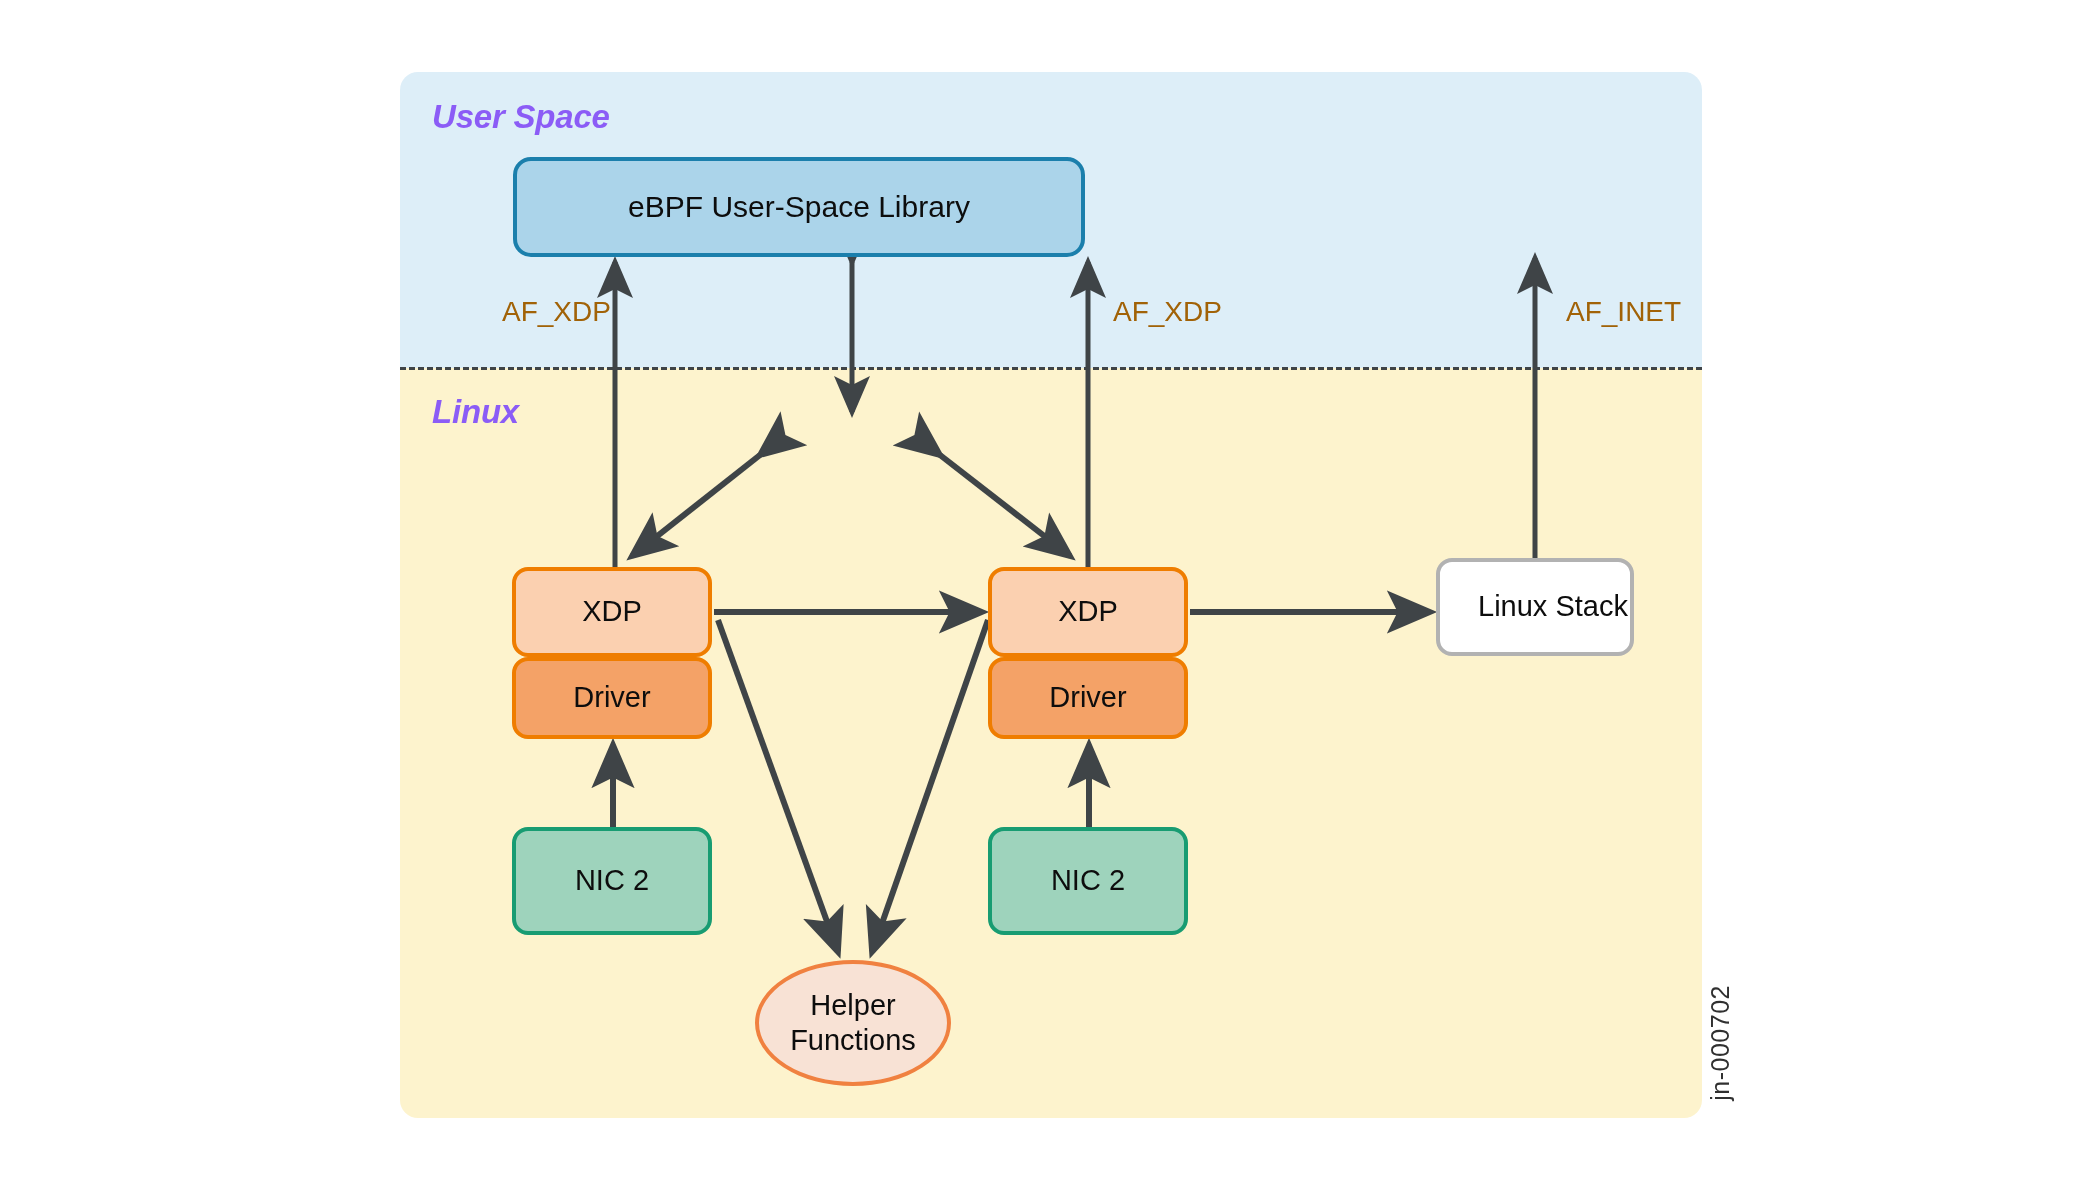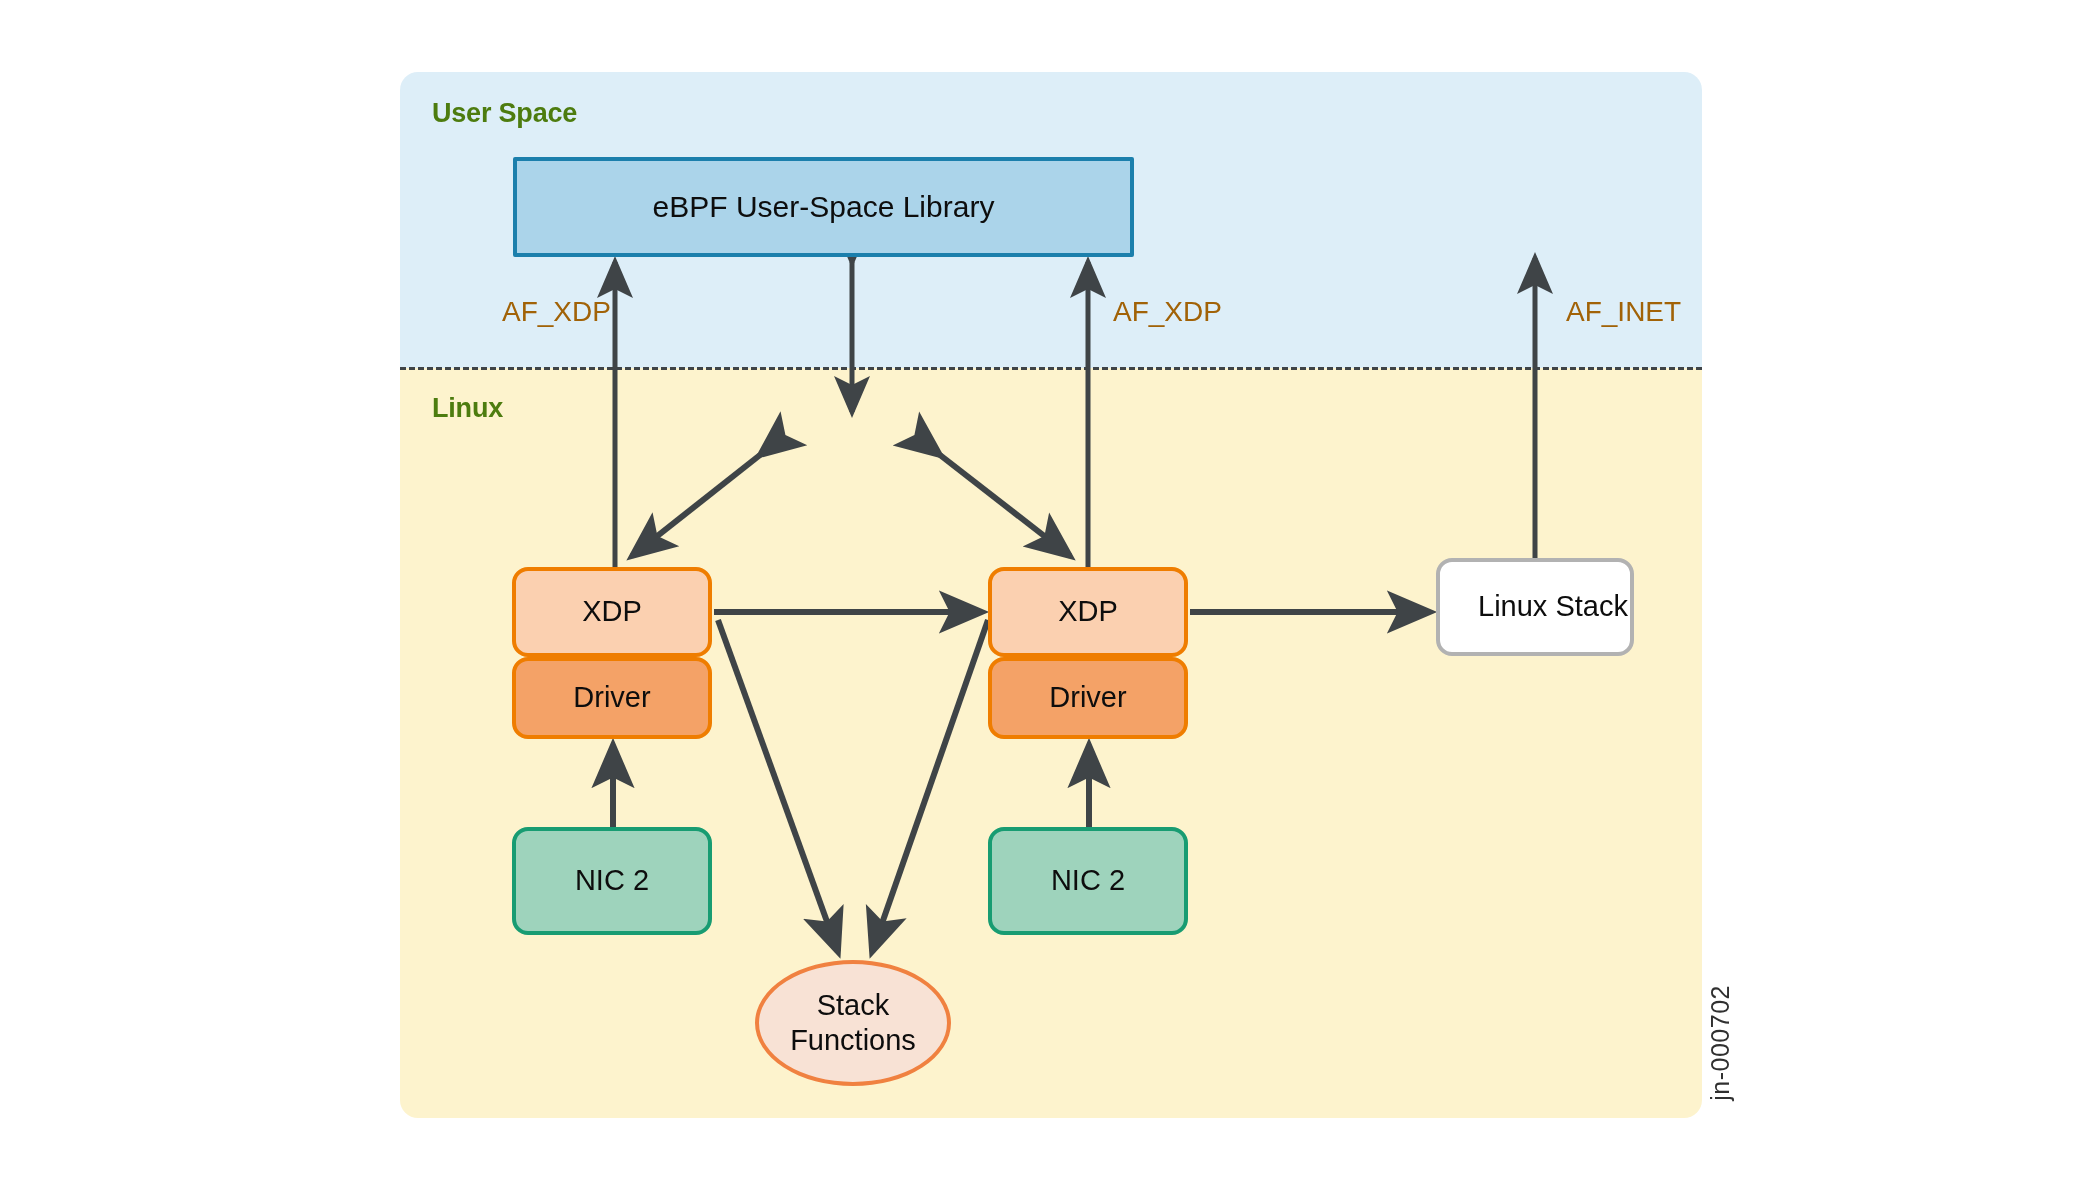--- a/index.html
+++ b/index.html
@@ -34,24 +34,25 @@
     left: 400px;
     top: 368px;
     width: 1302px;
     height: 750px;
     background: #fdf3cd;
     border-radius: 0 0 18px 18px;
   }
   .zone-label {
     position: absolute;
     font-weight: bold;
-    font-size: 27px;
-    color: #4d7c0f;
+    font-size: 33px;
+    color: #8b5cf6;
     letter-spacing: -0.2px;
     white-space: nowrap;
+    font-style: italic;
   }
   #userspace-label { left: 432px; top: 98px; }
   #kernel-label    { left: 432px; top: 393px; }
 
   
   #divider {
     position: absolute;
     left: 400px;
     top: 367px;
     width: 1302px;
@@ -68,24 +69,24 @@
     justify-content: center;
     font-size: 29px;
     color: #0d0d0d;
     text-align: center;
     line-height: 1.15;
   }
   .rbox { border-radius: 16px; }
 
   #ebpf-lib {
     left: 513px; top: 157px;
-    width: 621px; height: 100px;
+    width: 572px; height: 100px;
     background: #abd4ea;
     border: 4px solid #1b7fac;
-    border-radius: 2px;
+    border-radius: 18px;
     font-size: 30px;
   }
 
   #xdp-left {
     left: 512px; top: 567px;
     width: 200px; height: 90px;
     background: #fbd0b0;
     border: 4px solid #ef7d00;
   }
   #driver-left {
@@ -233,21 +234,21 @@
   <div class="node rbox" id="xdp-left">XDP</div>
   <div class="node rbox" id="driver-left">Driver</div>
   <div class="node rbox" id="nic-left">NIC 2</div>
 
   <div class="node rbox" id="xdp-right">XDP</div>
   <div class="node rbox" id="driver-right">Driver</div>
   <div class="node rbox" id="nic-right">NIC 2</div>
 
   <div class="ellipse" id="helper-node">
     <span>
-      <span>Stack</span><br>
+      <span>Helper</span><br>
       <span>Functions</span>
     </span>
   </div>
 
   <div class="node rbox" id="linux-stack">Linux Stack</div>
 
   <div class="edge-label" id="label-afxdp-1">AF_XDP</div>
   <div class="edge-label" id="label-afxdp-2">AF_XDP</div>
   <div class="edge-label" id="label-afinet">AF_INET</div>
 

